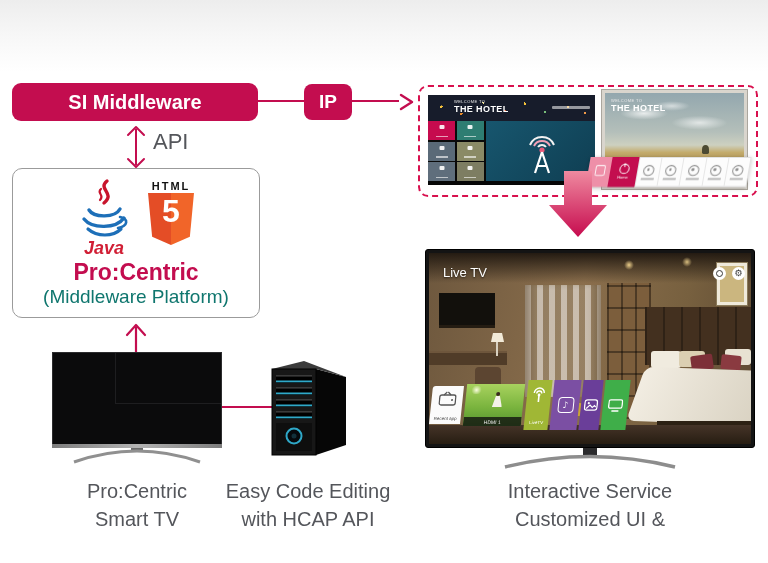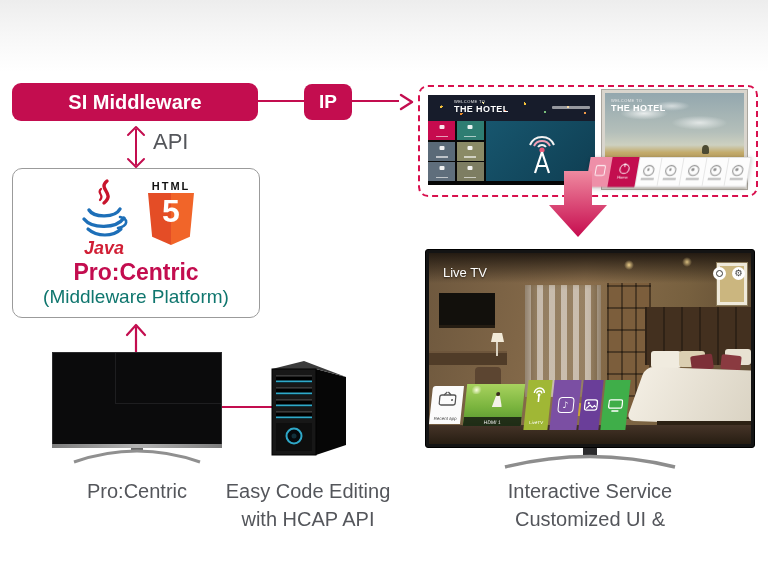--- a/index.html
+++ b/index.html
@@ -275,20 +275,21 @@
         <rect x="6" y="55" width="36" height="1.6" fill="#3a3a3a"></rect>
         <rect x="6" y="60.5" width="36" height="1.8" fill="#2fa8c8"></rect>
     </g>
     <rect x="6" y="67" width="36" height="28" fill="#0e0e0e"></rect>
     <circle cx="24" cy="80" r="7.5" fill="#05090c" stroke="#2fa8c8" stroke-width="2"></circle>
     <circle cx="24" cy="80" r="2.5" fill="#12303a"></circle>
   </svg>
 
   <div id="cap-tv" class="abs caption">
     <span class="caption-line">Pro:Centric</span>
+    <span class="caption-line">Smart TV</span>
   </div>
   <div id="cap-edit" class="abs caption">
     <span class="caption-line">Easy Code Editing</span>
     <span class="caption-line">with HCAP API</span>
   </div>
   <div id="cap-custom" class="abs caption">
     <span class="caption-line">Interactive Service</span>
     <span class="caption-line">Customized UI &amp;</span>
   </div>
 

